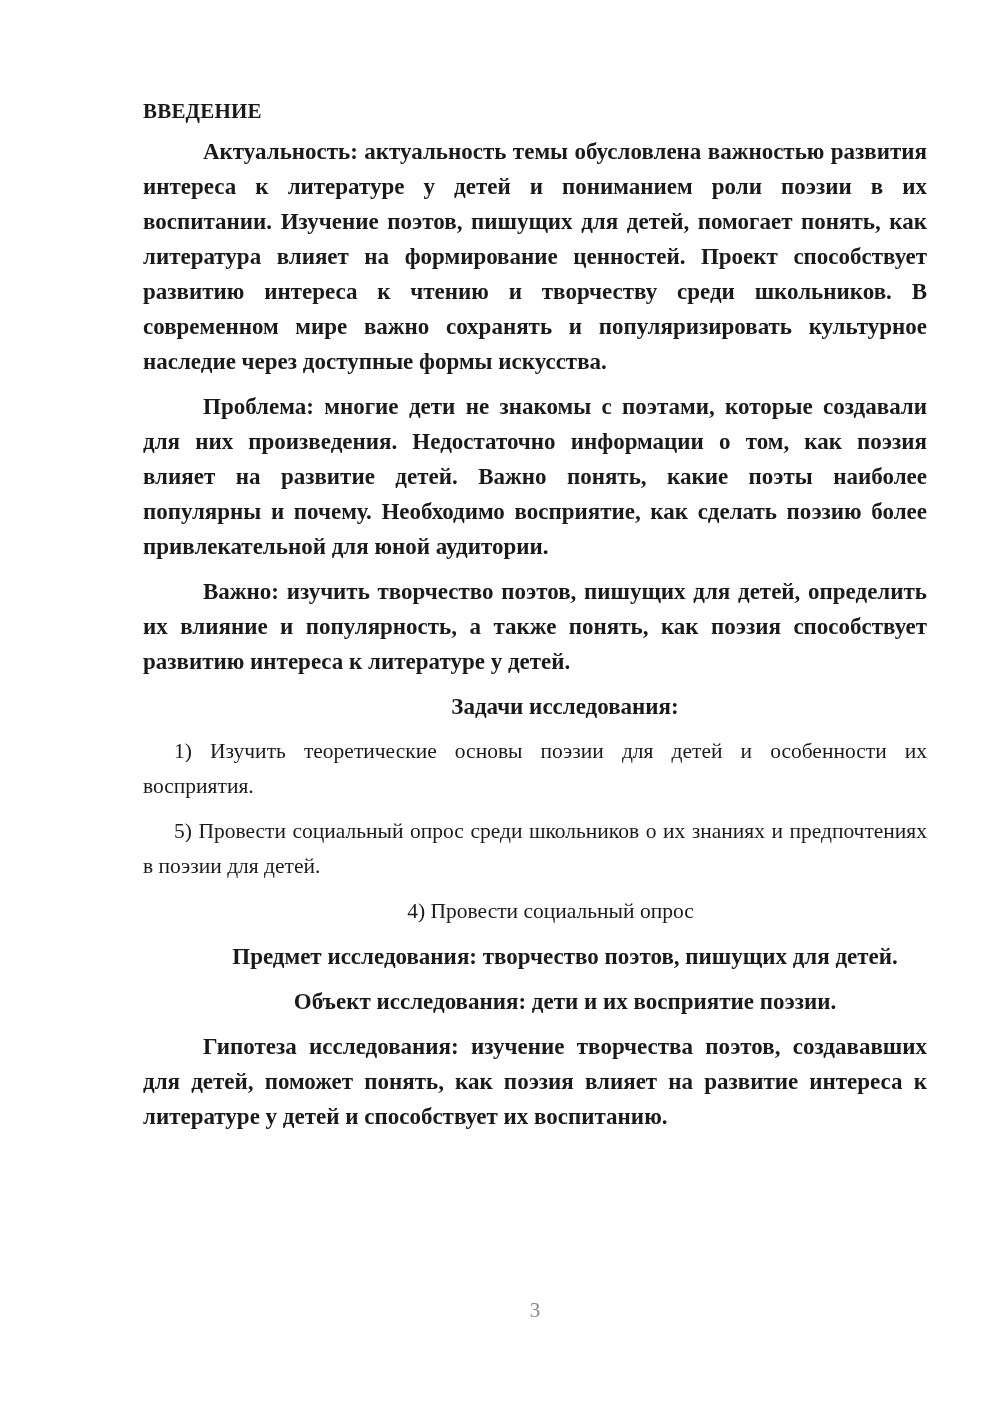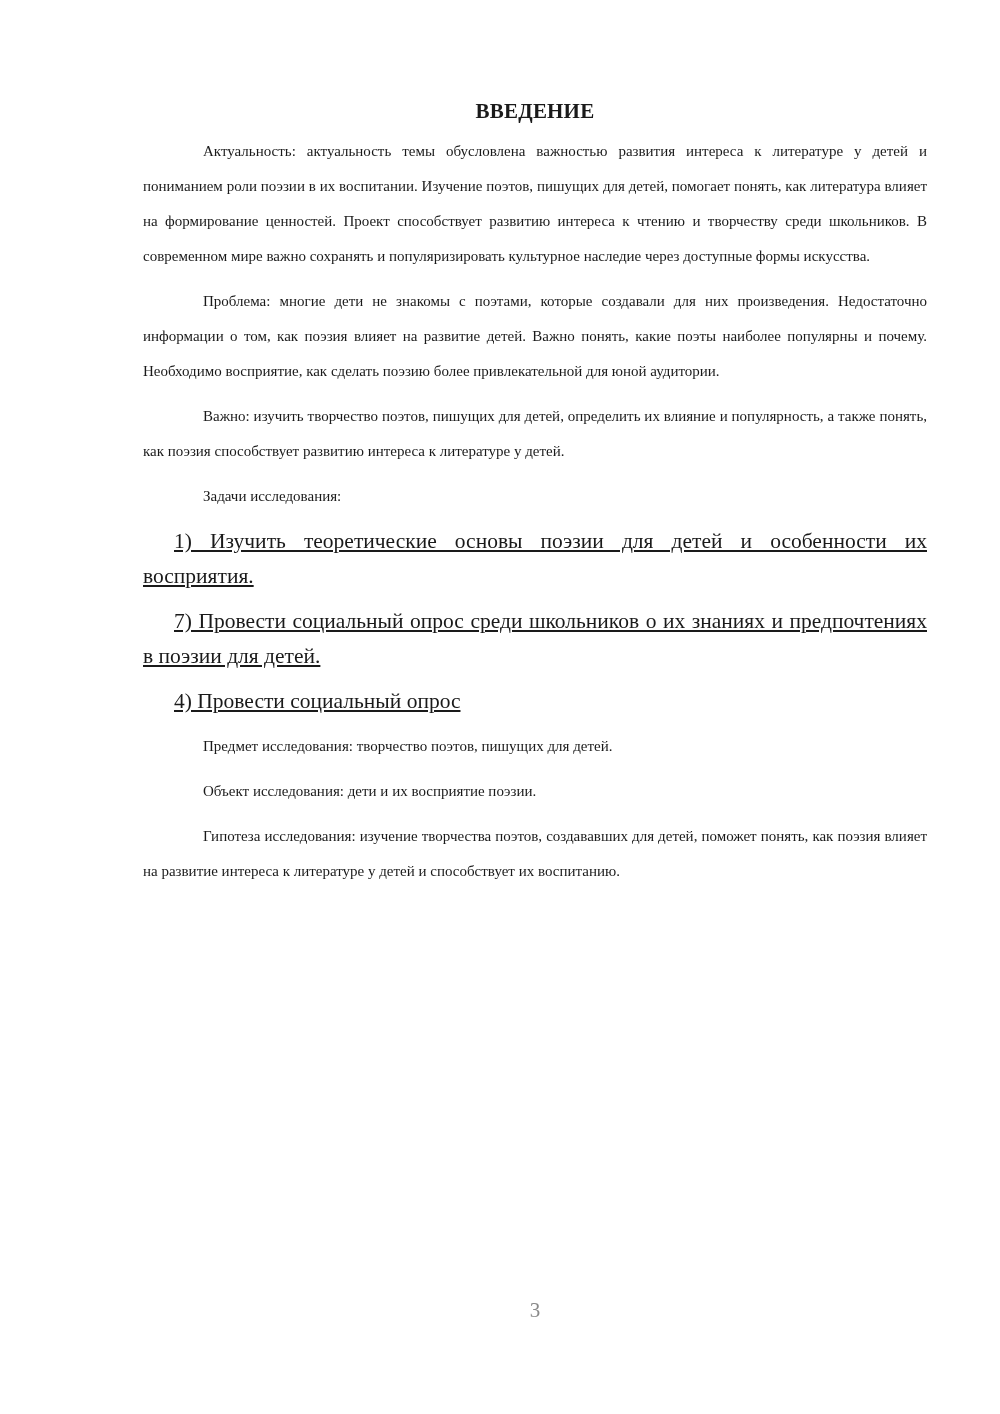--- a/index.html
+++ b/index.html
@@ -15,44 +15,44 @@
       font-family: "Liberation Serif", "DejaVu Serif", serif;
       color: #1a1a1a;
     }
     .page {
       position: absolute;
       left: 143px;
       top: 96px;
       width: 784px;
     }
     .title {
-      text-align: center;
+      text-align: left;
       font-weight: bold;
       font-size: 21px;
       line-height: 30px;
       margin: 0 0 8px 0;
       letter-spacing: 0.2px;
     }
     .para {
-      font-size: 15px;
+      font-size: 23px;
       line-height: 35px;
       text-align: justify;
       text-indent: 60px;
       margin: 0 0 10px 0;
+      font-weight: bold;
     }
     .task {
       font-size: 21.5px;
       line-height: 35px;
       text-align: justify;
       text-indent: 31px;
       margin: 0 0 10px 0;
-      text-decoration: underline;
     }
     .short {
-      text-align: left;
+      text-align: center;
     }
     .page-number {
       position: absolute;
       left: 0;
       width: 1070px;
       top: 1298px;
       text-align: center;
       font-size: 21px;
       color: #8a8a8a;
       font-family: "Liberation Serif", "DejaVu Serif", serif;
@@ -67,21 +67,21 @@
   <p class="para">Актуальность: актуальность темы обусловлена важностью развития интереса к литературе у детей и пониманием роли поэзии в их воспитании. Изучение поэтов, пишущих для детей, помогает понять, как литература влияет на формирование ценностей. Проект способствует развитию интереса к чтению и творчеству среди школьников. В современном мире важно сохранять и популяризировать культурное наследие через доступные формы искусства.</p>
 
   <p class="para">Проблема: многие дети не знакомы с поэтами, которые создавали для них произведения. Недостаточно информации о том, как поэзия влияет на развитие детей. Важно понять, какие поэты наиболее популярны и почему. Необходимо восприятие, как сделать поэзию более привлекательной для юной аудитории.</p>
 
   <p class="para">Важно: изучить творчество поэтов, пишущих для детей, определить их влияние и популярность, а также понять, как поэзия способствует развитию интереса к литературе у детей.</p>
 
   <p class="para short">Задачи исследования:</p>
 
   <div>
     <p class="task">1) Изучить теоретические основы поэзии для детей и особенности их восприятия.</p>
-    <p class="task">7) Провести социальный опрос среди школьников о их знаниях и предпочтениях в поэзии для детей.</p>
+    <p class="task">5) Провести социальный опрос среди школьников о их знаниях и предпочтениях в поэзии для детей.</p>
     <p class="task short">4) Провести социальный опрос</p>
   </div>
 
   <p class="para short">Предмет исследования: творчество поэтов, пишущих для детей.</p>
 
   <p class="para short">Объект исследования: дети и их восприятие поэзии.</p>
 
   <p class="para">Гипотеза исследования: изучение творчества поэтов, создававших для детей, поможет понять, как поэзия влияет на развитие интереса к литературе у детей и способствует их воспитанию.</p>
 </div>
 

